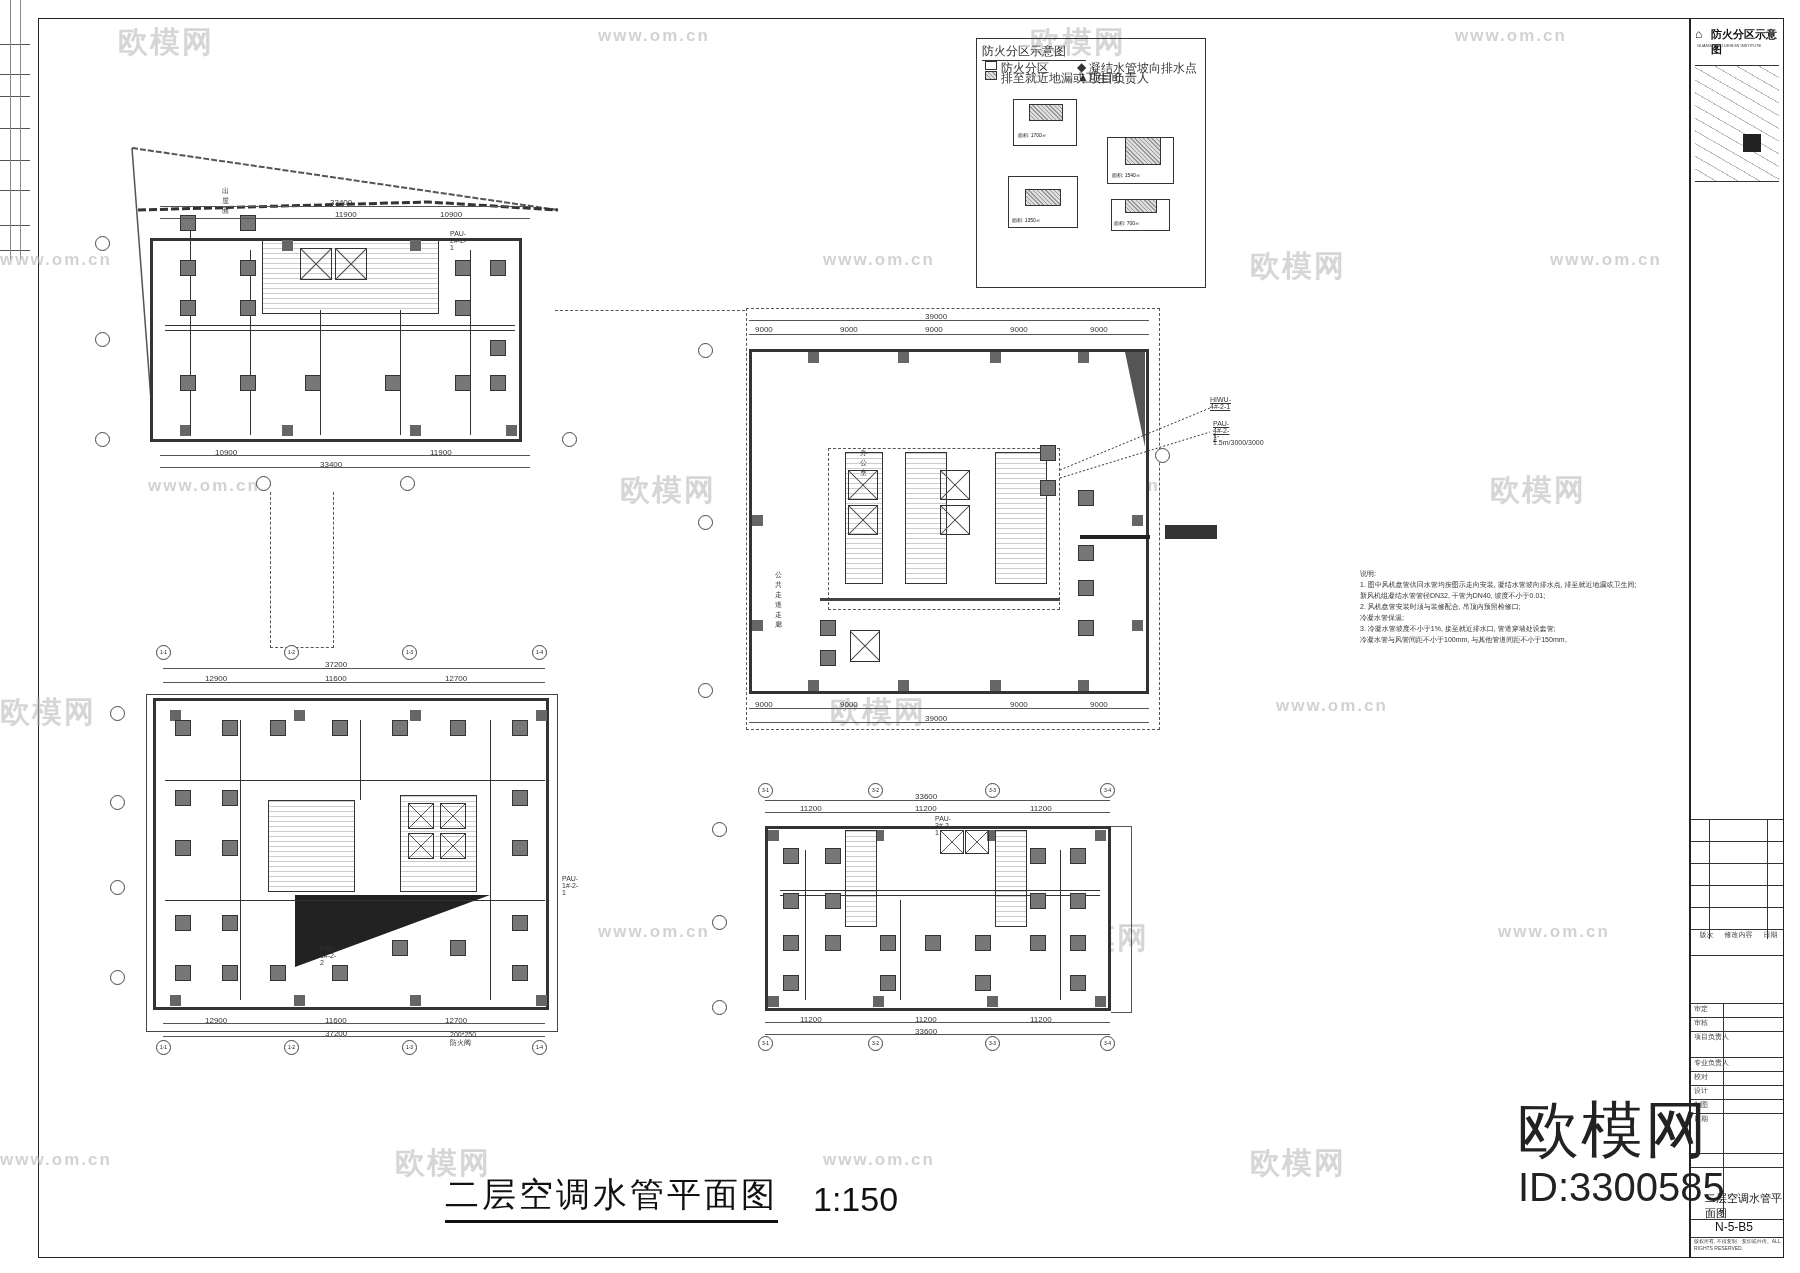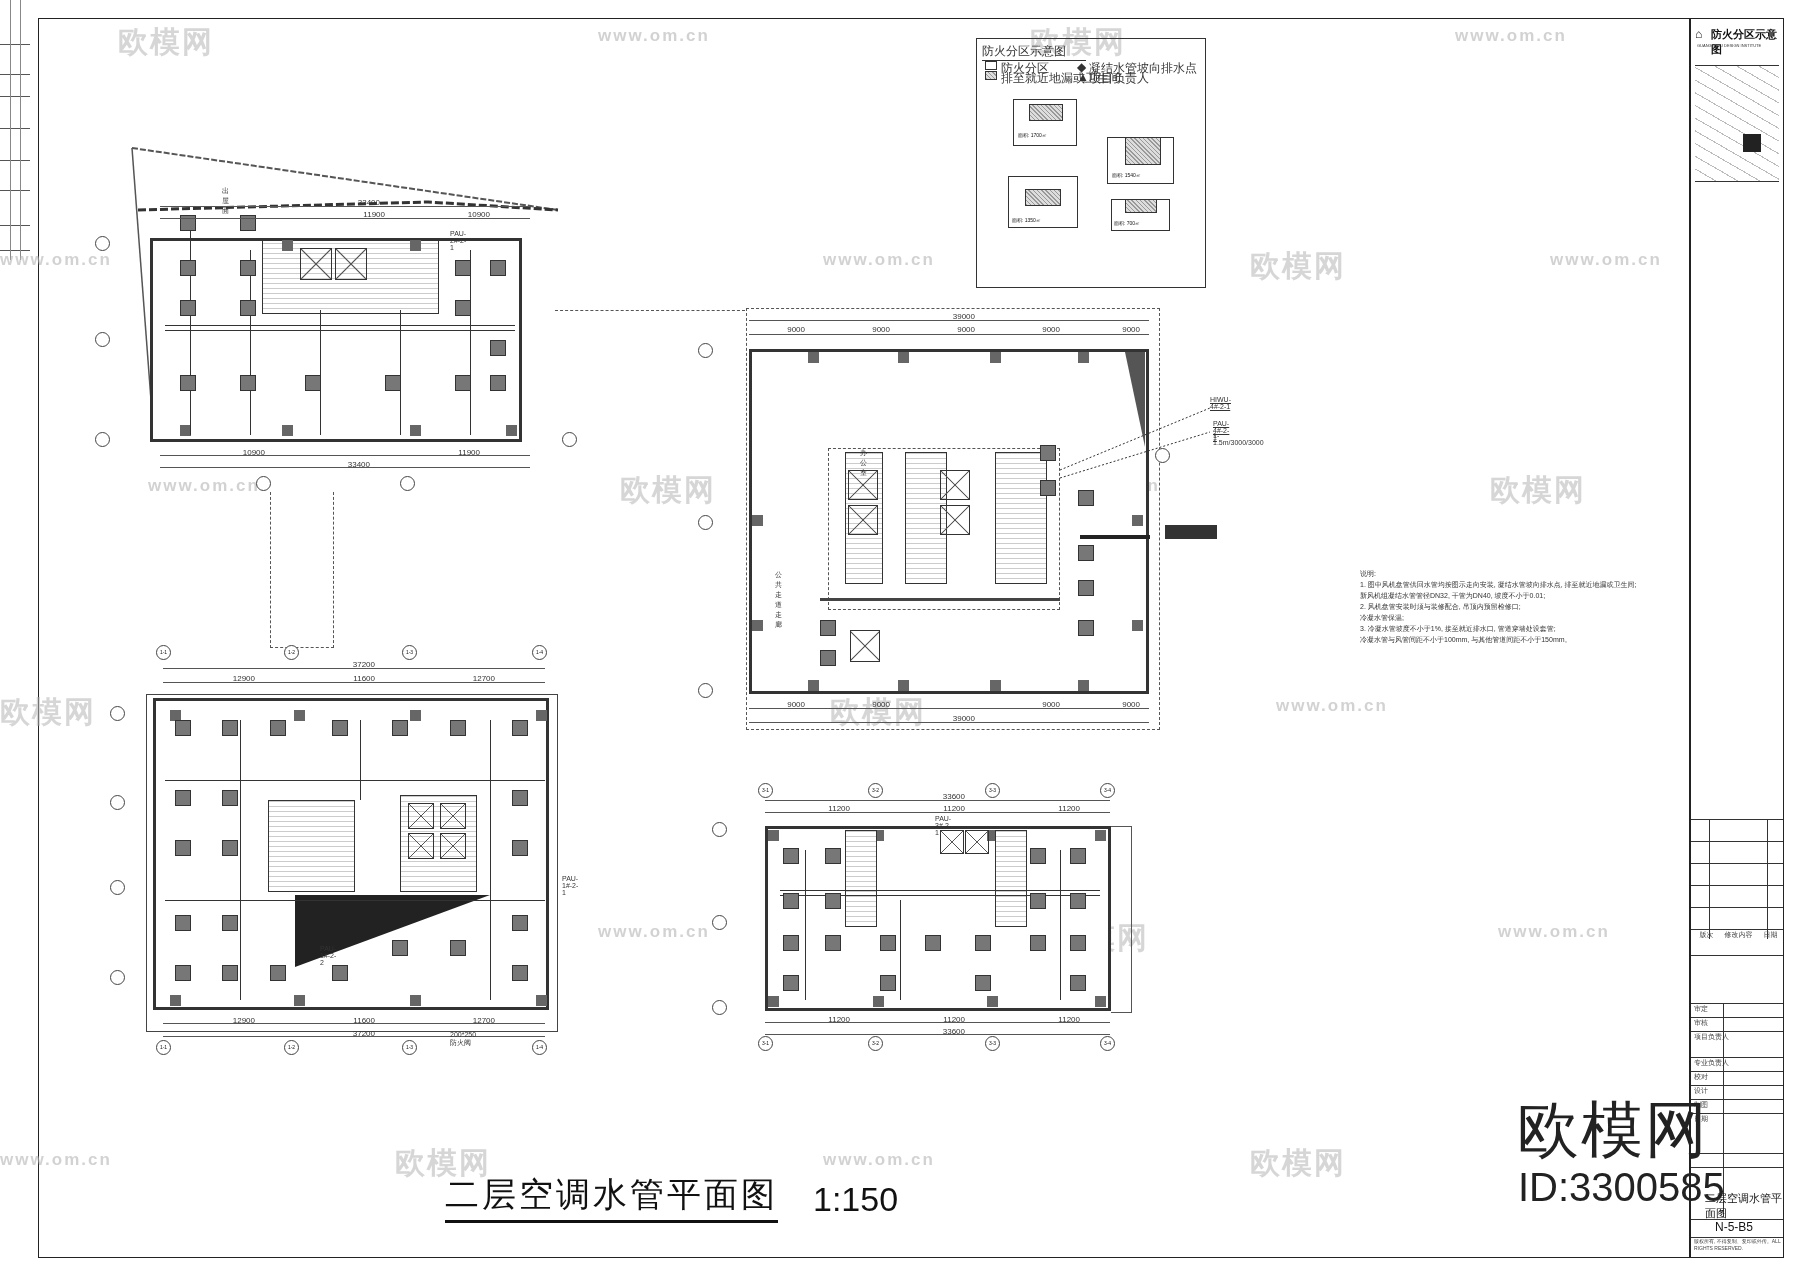--- a/index.html
+++ b/index.html
@@ -5,21 +5,21 @@
   html,body{margin:0;padding:0;background:#fff;}
   body{width:1800px;height:1273px;position:relative;overflow:hidden;font-family:"Liberation Sans",sans-serif;color:#111;}
   .abs{position:absolute;}
   .sheet{position:absolute;left:38px;top:18px;width:1652px;height:1240px;border:1.5px solid #222;box-sizing:border-box;}
   .lstrip{position:absolute;left:0;top:0;width:36px;height:1273px;}
   .lstrip .cell{position:absolute;left:0;width:30px;border-bottom:1px solid #555;}
   .tb{position:absolute;left:1690px;top:18px;width:94px;height:1240px;border:1.5px solid #222;box-sizing:border-box;}
   .tb .row{position:absolute;left:0;width:100%;border-top:1px solid #333;font-size:7px;color:#444;padding-left:3px;box-sizing:border-box;}
   .plan{position:absolute;border:3px solid #333;box-sizing:border-box;background:#fff;}
   .col{position:absolute;width:11px;height:11px;background:#666;}
-  .dim{position:absolute;font-size:8px;color:#333;text-align:right;}
+  .dim{position:absolute;font-size:8px;color:#333;text-align:left;}
   .dimline{position:absolute;border-top:1px solid #555;}
   .axis{position:absolute;width:13px;height:13px;border:1px solid #444;border-radius:50%;font-size:5px;text-align:center;line-height:13px;background:#fff;}
   .unit{position:absolute;width:14px;height:14px;background:#777;border:1px solid #333;}
   .pipe{position:absolute;border-left:1px solid #333;}
   .hpipe{position:absolute;border-top:1px solid #333;}
   .core{position:absolute;border:1px solid #333;background:repeating-linear-gradient(0deg,#fff 0 4px,#ccc 4px 5px);}
   .elev{position:absolute;border:1px solid #333;background:linear-gradient(45deg,transparent 48%,#555 49%,#555 51%,transparent 52%),linear-gradient(-45deg,transparent 48%,#555 49%,#555 51%,transparent 52%);}
   .wm{position:absolute;color:rgba(180,180,180,.55);font-size:30px;font-weight:bold;letter-spacing:2px;}
   .wm-url{position:absolute;color:rgba(180,180,180,.6);font-size:17px;font-weight:bold;letter-spacing:2px;}
   .legend{position:absolute;left:976px;top:38px;width:230px;height:250px;border:1.5px solid #333;box-sizing:border-box;}

